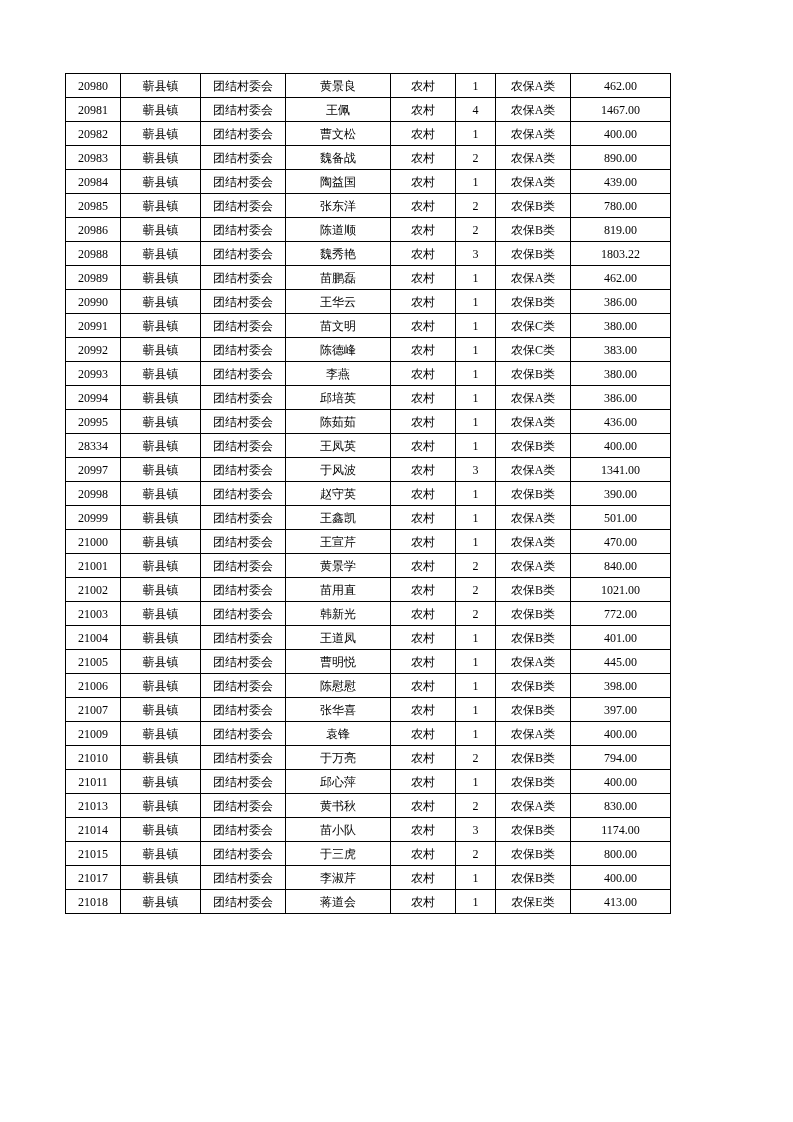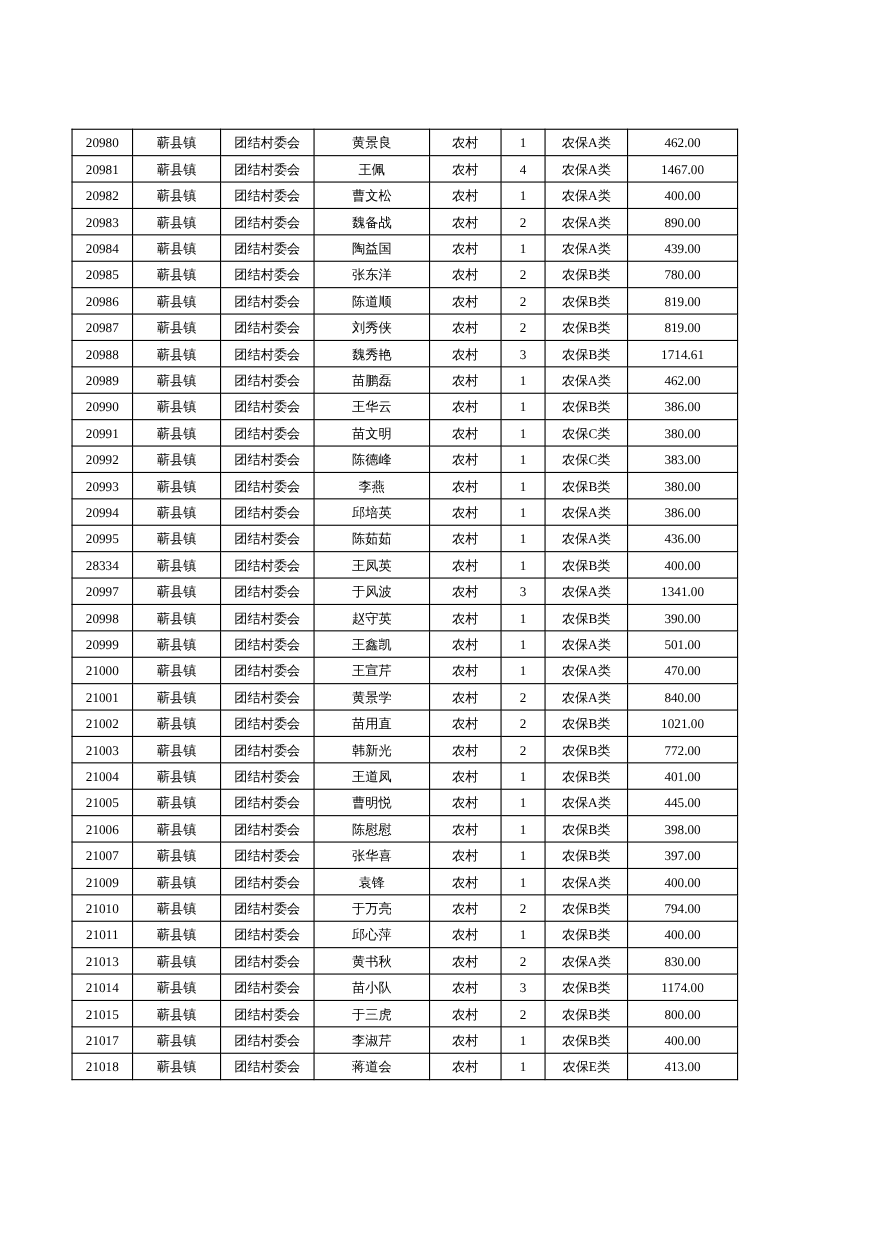--- a/index.html
+++ b/index.html
@@ -15,21 +15,20 @@
     color: #000000;
   }
   .sheet {
     position: absolute;
     left: 65px;
     top: 73px;
   }
   table.grid {
     border-collapse: collapse;
     table-layout: fixed;
-    margin-top: 44px;
   }
   table.grid td {
     border: 1px solid #000000;
     height: 23px;
     text-align: center;
     vertical-align: middle;
     font-size: 12px;
     line-height: 1;
     padding: 0 2px;
     overflow: hidden;
@@ -116,38 +115,28 @@
           <td>20986</td>
           <td>蕲县镇</td>
           <td>团结村委会</td>
           <td>陈道顺</td>
           <td>农村</td>
           <td>2</td>
           <td>农保B类</td>
           <td>819.00</td>
         </tr>
         <tr>
-          <td>20987</td>
-          <td>蕲县镇</td>
-          <td>团结村委会</td>
-          <td>刘秀侠</td>
-          <td>农村</td>
-          <td>2</td>
-          <td>农保B类</td>
-          <td>819.00</td>
-        </tr>
-        <tr>
           <td>20988</td>
           <td>蕲县镇</td>
           <td>团结村委会</td>
           <td>魏秀艳</td>
           <td>农村</td>
           <td>3</td>
           <td>农保B类</td>
-          <td>1714.61</td>
+          <td>1803.22</td>
         </tr>
         <tr>
           <td>20989</td>
           <td>蕲县镇</td>
           <td>团结村委会</td>
           <td>苗鹏磊</td>
           <td>农村</td>
           <td>1</td>
           <td>农保A类</td>
           <td>462.00</td>

